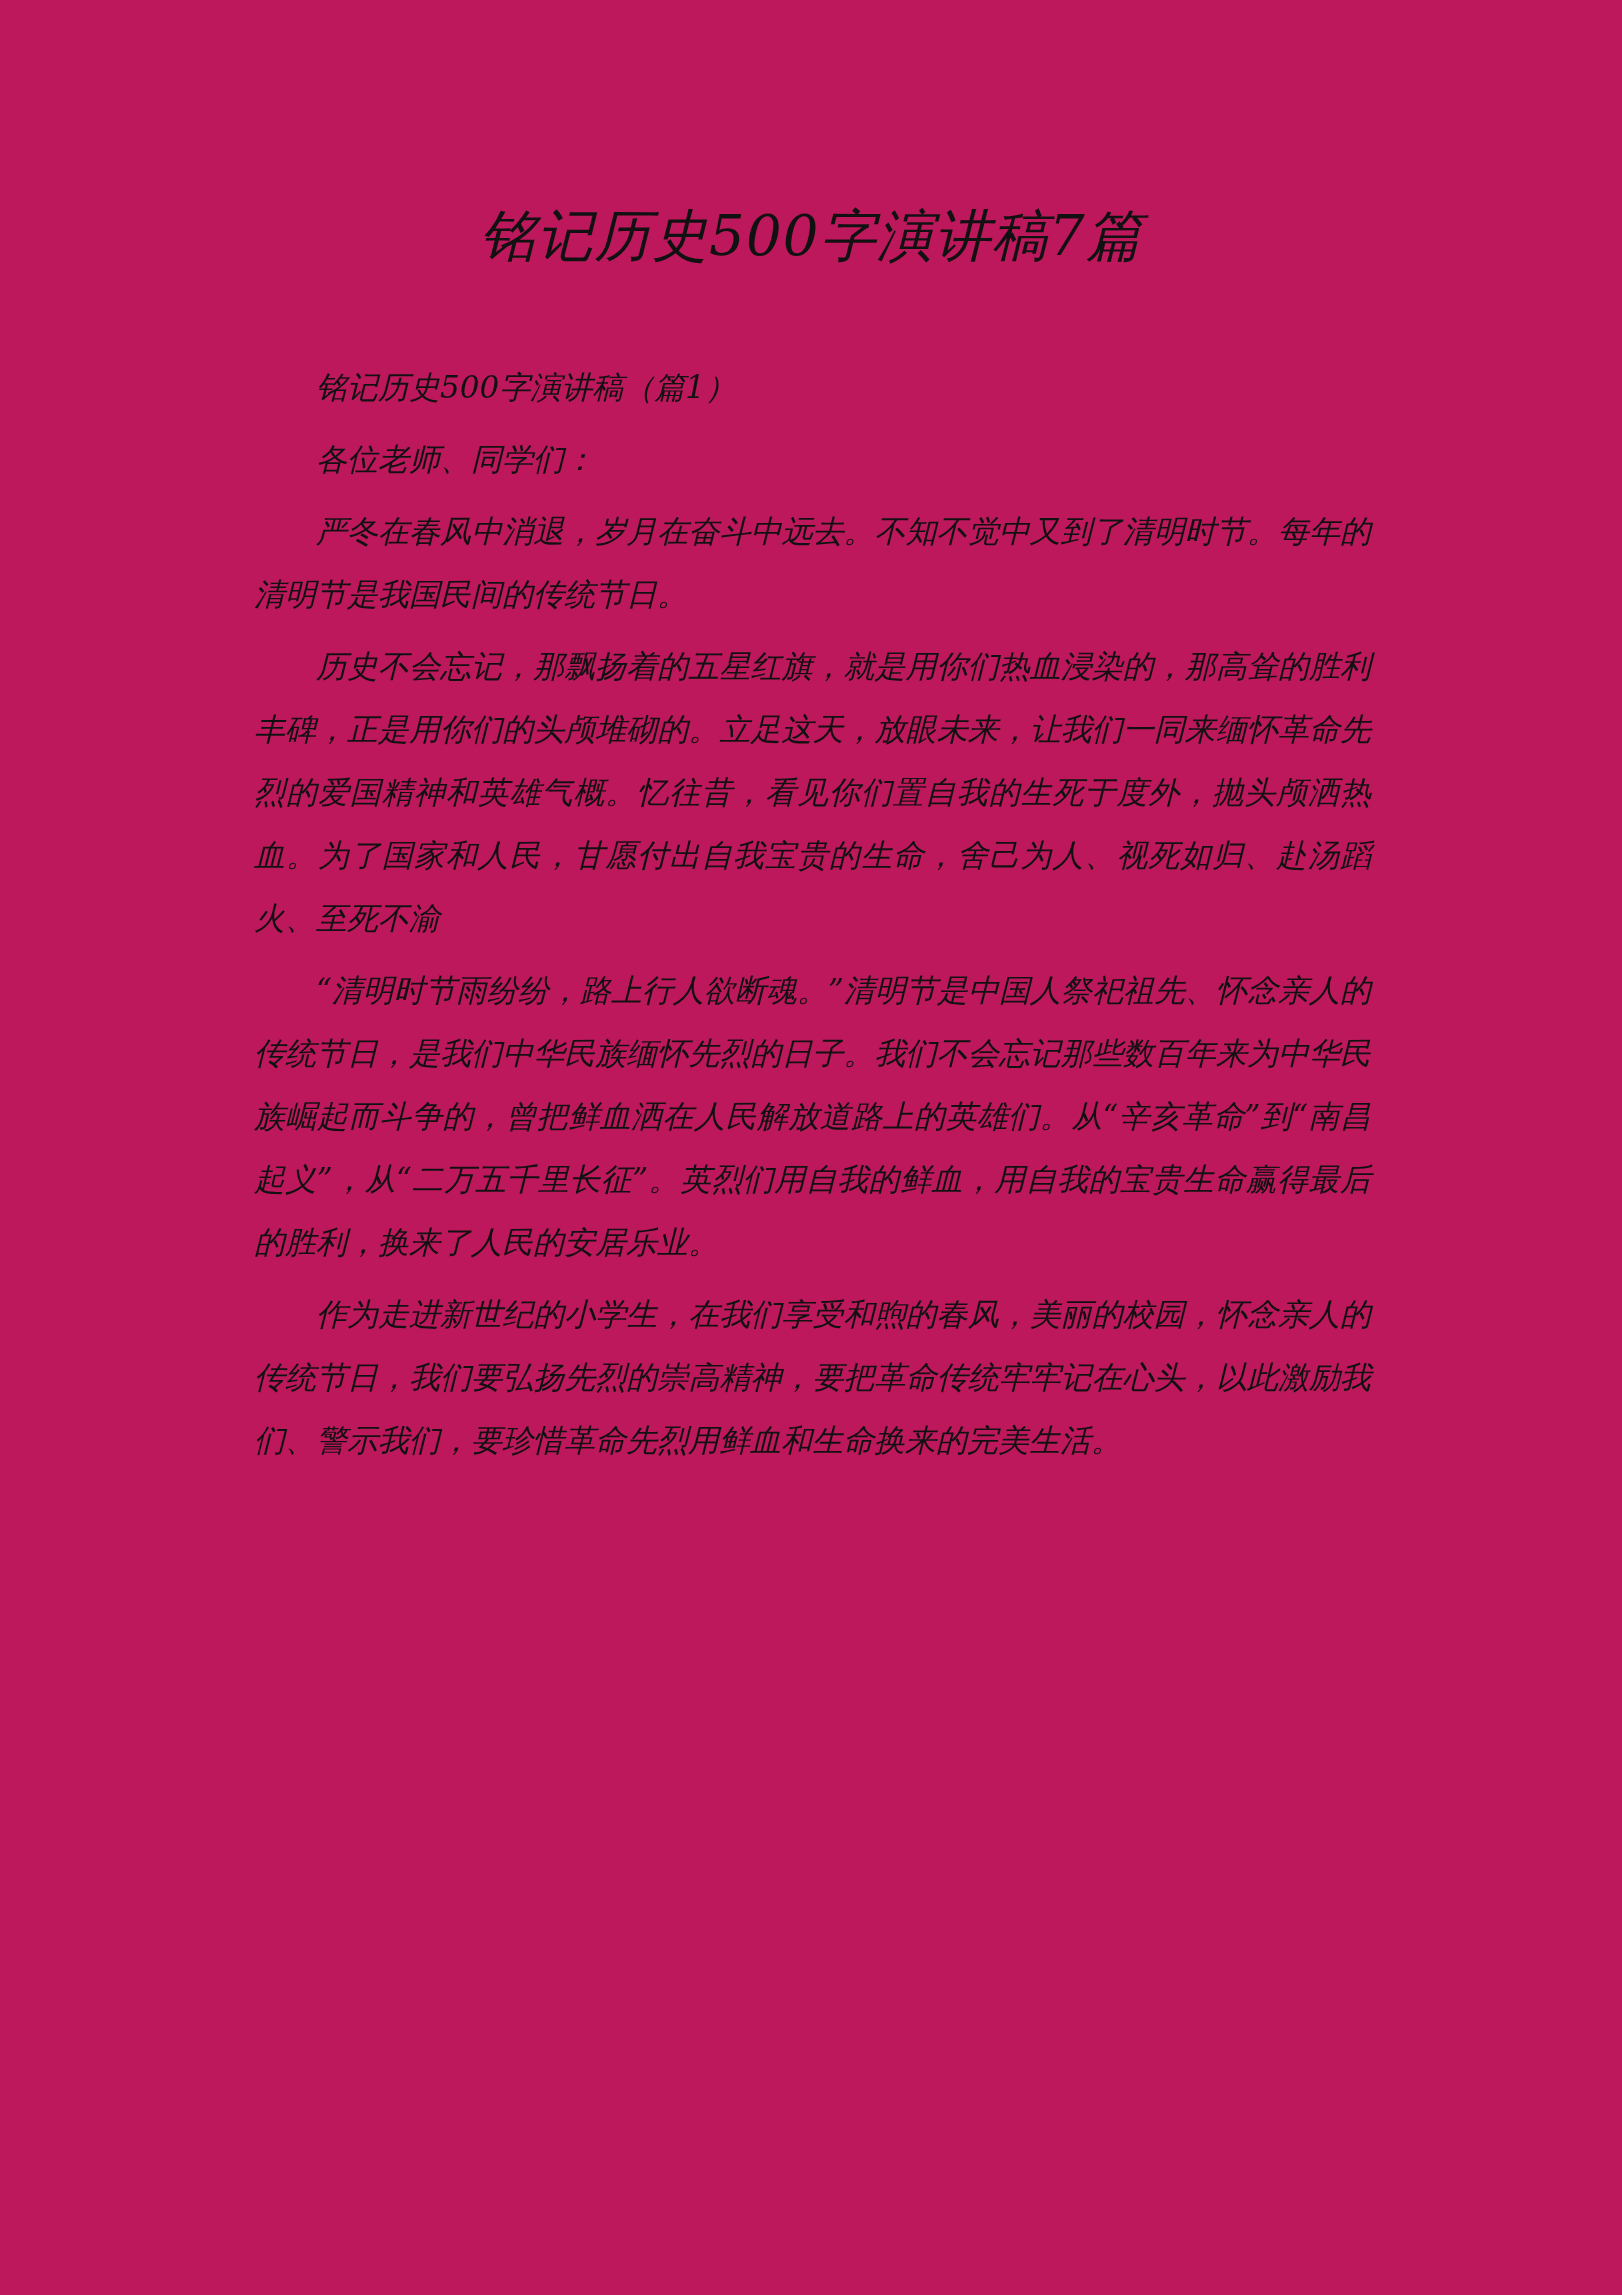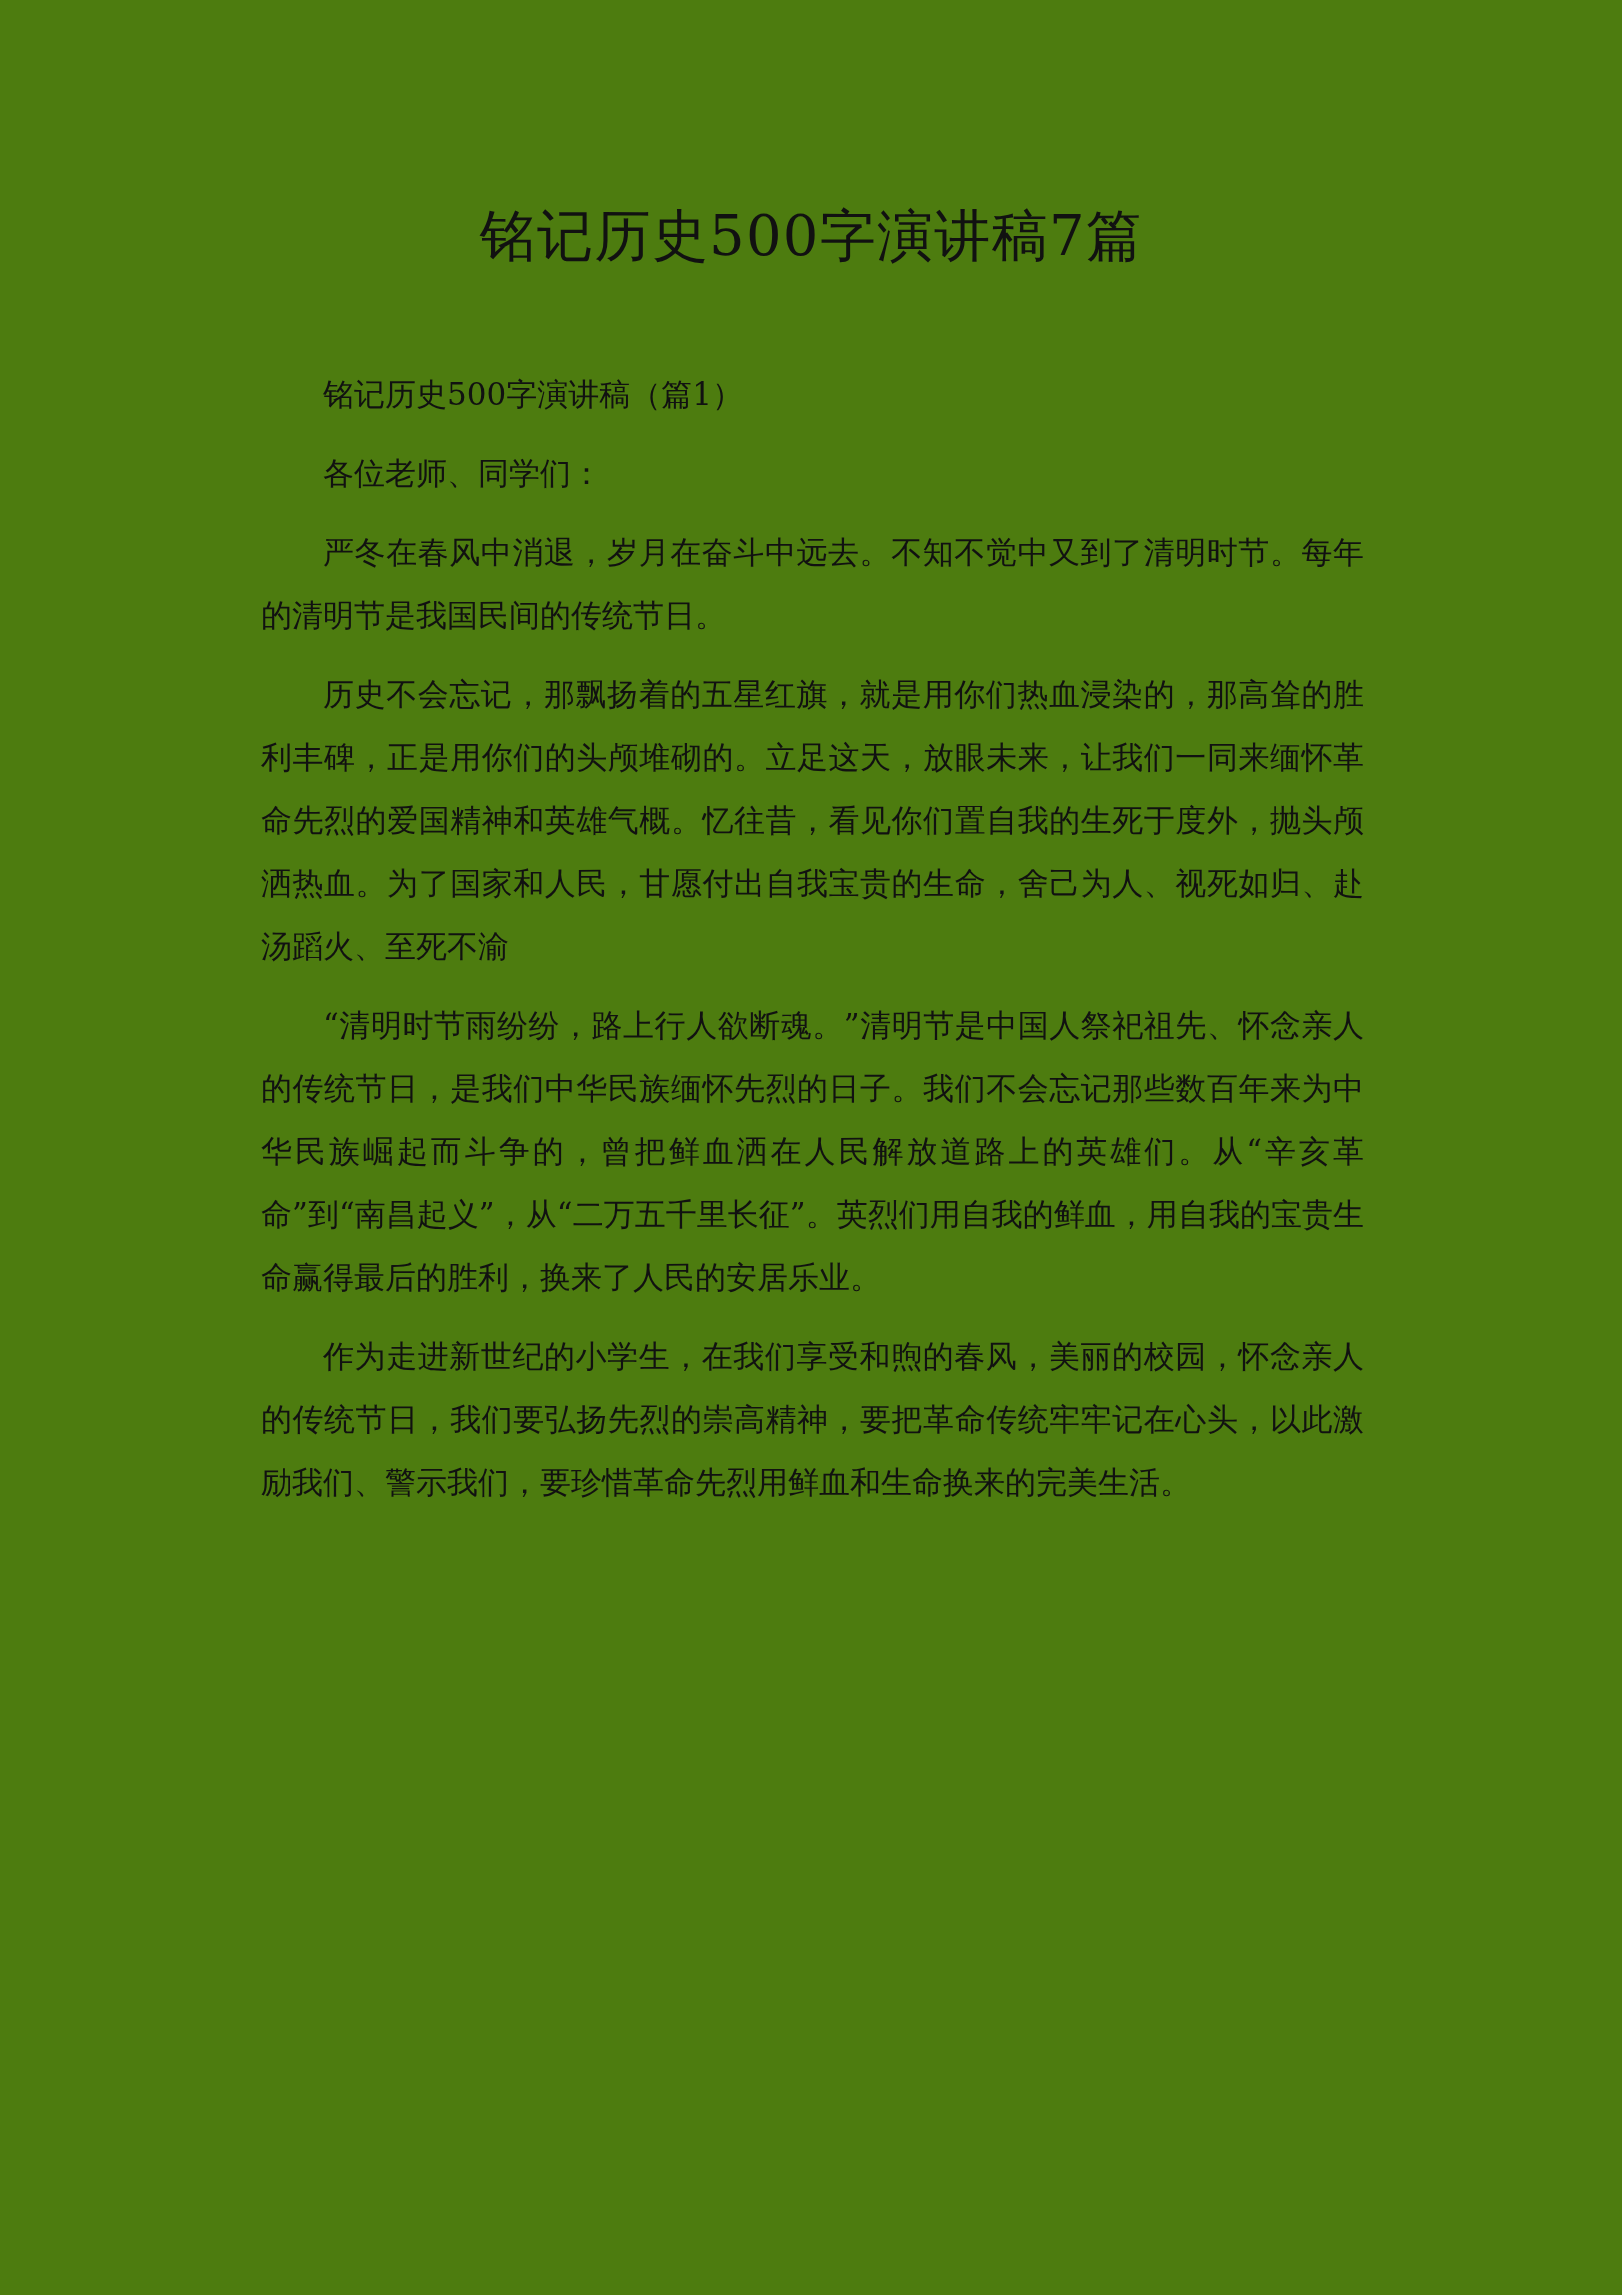--- a/index.html
+++ b/index.html
@@ -13,21 +13,22 @@
     position: relative;
     overflow: hidden;
     font-family: "DejaVu Serif", "Liberation Serif", serif;
     color: #111111;
   }
   .page {
     position: absolute;
     left: 0; top: 0;
     width: 1623px;
     height: 2295px;
-    background: #4d7c0f;
+    background: #be185d;
+    font-style: italic;
   }
   .title {
     position: absolute;
     left: 0;
     width: 1623px;
     top: 196px;
     text-align: center;
     font-size: 56px;
     line-height: 79px;
     font-weight: normal;
@@ -38,21 +39,21 @@
     position: absolute;
     left: 245px;
     top: 347px;
     width: 1135px;
     font-size: 31px;
     line-height: 63px;
     text-align: justify;
     text-justify: inter-character;
   }
   .para {
-    margin: 16px;
+    margin: 9px;
     text-indent: 2em;
   }
 </style>
 </head>
 <body>
 
 <div class="page">
   <h1 class="title">铭记历史500字演讲稿7篇</h1>
 
   <div class="body">

